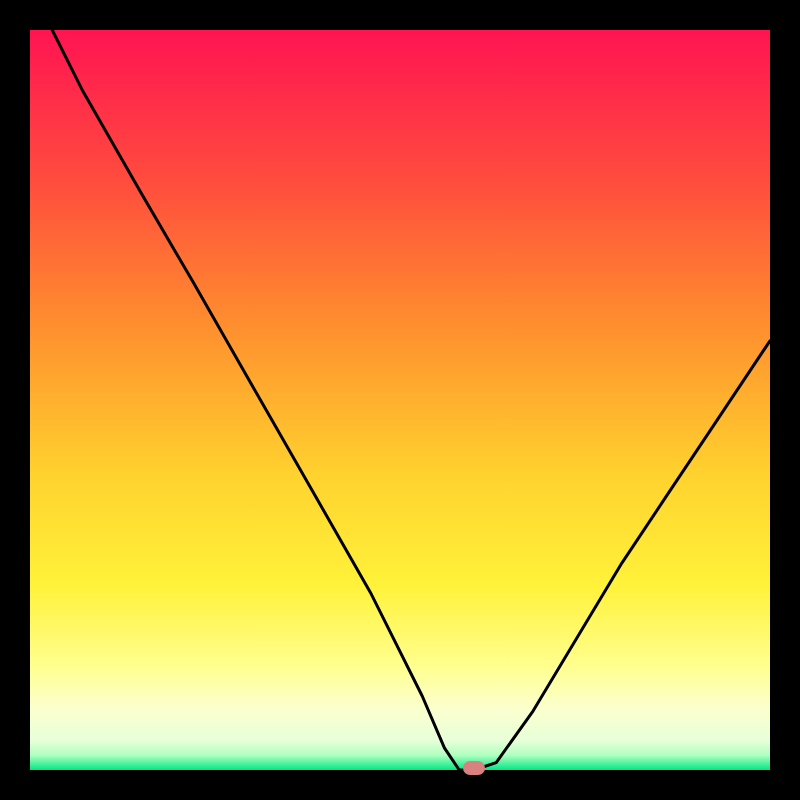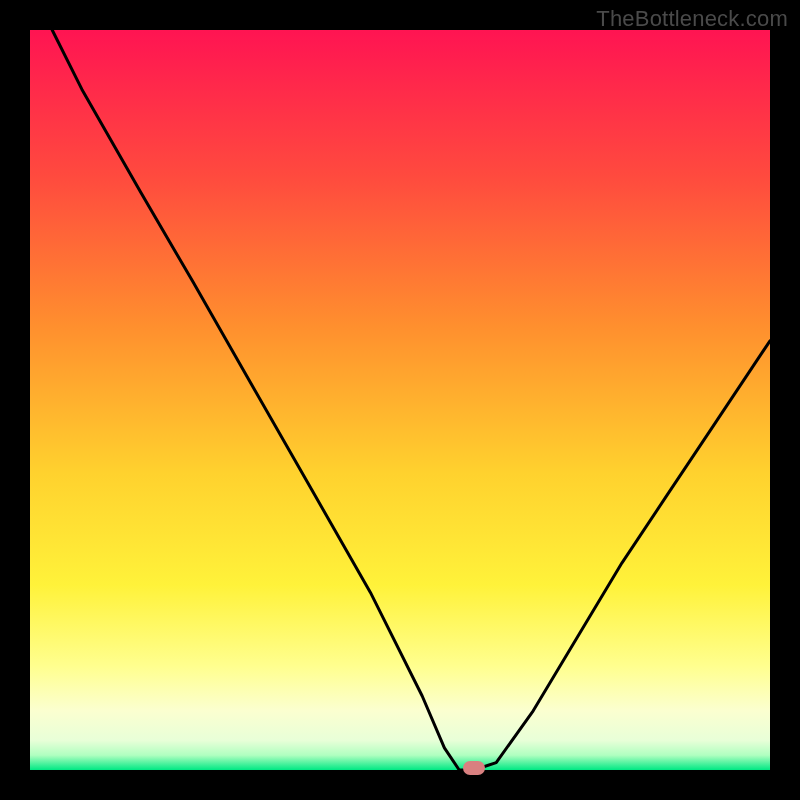--- a/index.html
+++ b/index.html
@@ -47,14 +47,13 @@
           <stop offset="96%" stop-color="#e8ffd8"></stop>
           <stop offset="98%" stop-color="#b0ffc0"></stop>
           <stop offset="100%" stop-color="#00e884"></stop>
         </linearGradient>
     </defs>
   <rect x="0" y="0" width="800" height="800" fill="#000"></rect>
       <rect x="30" y="30" width="740" height="740" fill="url(#bg-grad)"></rect>
       <path d="M52.2 30.0 L81.8 89.2 L141.0 192.8 L192.8 281.6 L252.0 385.2 L311.2 488.8 L370.4 592.4 L422.2 696.0 L444.4 747.8 L459.2 770.0 L474.0 770.0 L496.2 762.6 L533.2 710.8 L577.6 636.8 L622.0 562.8 L666.4 496.2 L710.8 429.6 L770.0 340.8" fill="none" stroke="#000" stroke-width="3" stroke-linejoin="round" stroke-linecap="round"></path>
       <rect x="463.0" y="761.0" width="22" height="14" rx="7" ry="7" fill="#d98080"></rect>
     </svg>
-  <div class="watermark">TheBottleneck.com</div>
 </div>
 
 </body></html>

